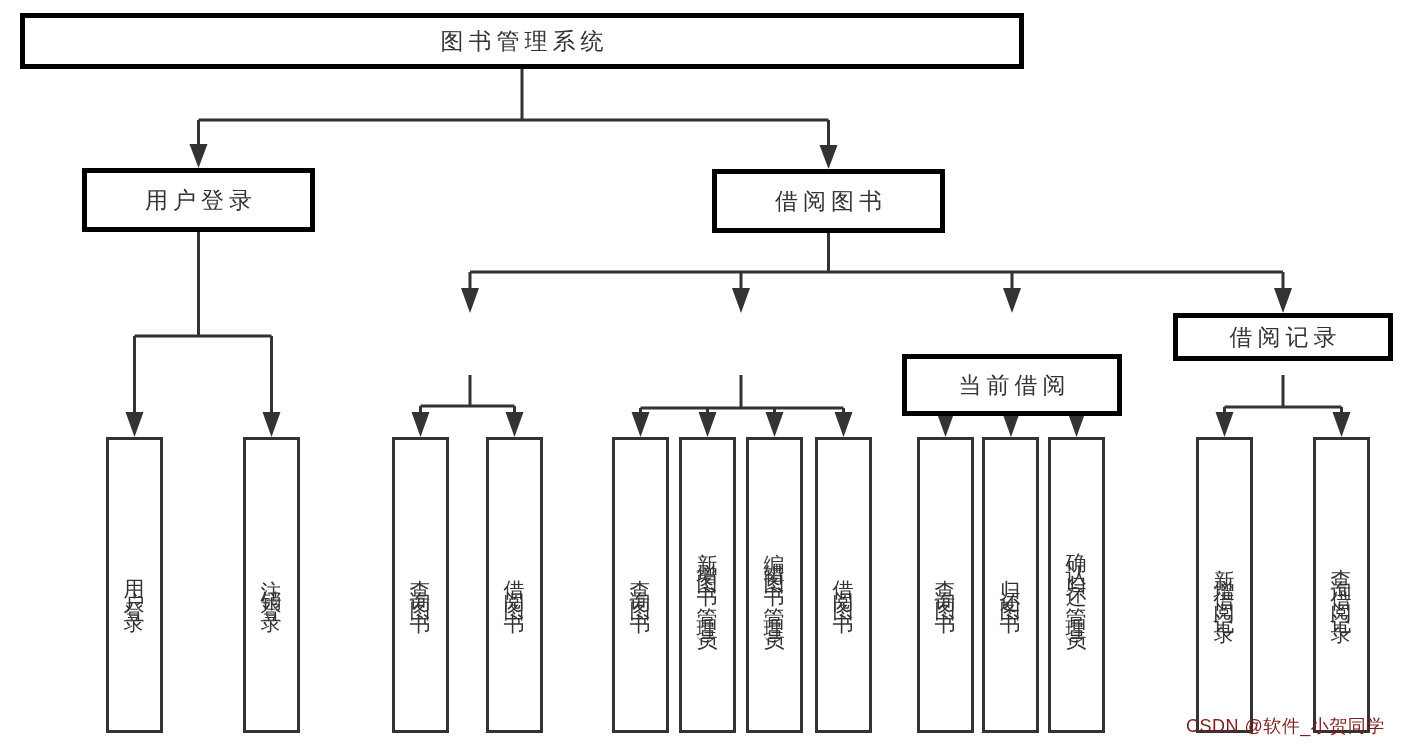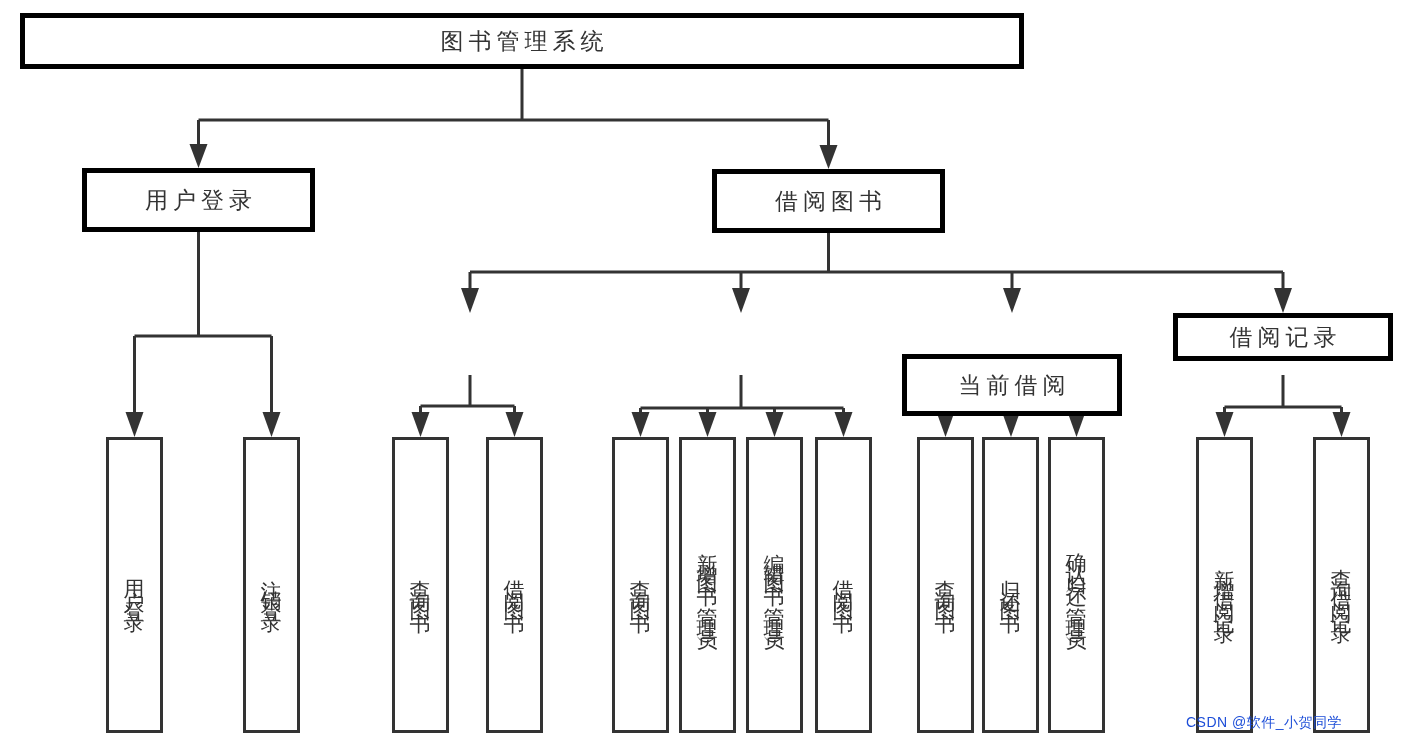--- a/index.html
+++ b/index.html
@@ -52,23 +52,23 @@
     text-orientation: mixed;
     font-size: 21px;
     letter-spacing: 11px;
     line-height: 1;
     white-space: nowrap;
   }
   #watermark {
     position: absolute;
     left: 1186px;
     top: 714px;
-    font-size: 14px;
+    font-size: 18px;
     letter-spacing: 0.5px;
-    color: #1d4ed8;
+    color: #7f1d1d;
     white-space: nowrap;
   }
 </style>
 </head>
 <body>
 
 <div id="canvas">
 
   <svg id="connectors" viewBox="0 0 1405 747" xmlns="http://www.w3.org/2000/svg" aria-hidden="true">
     <g stroke="#333333" stroke-width="3" fill="none">

